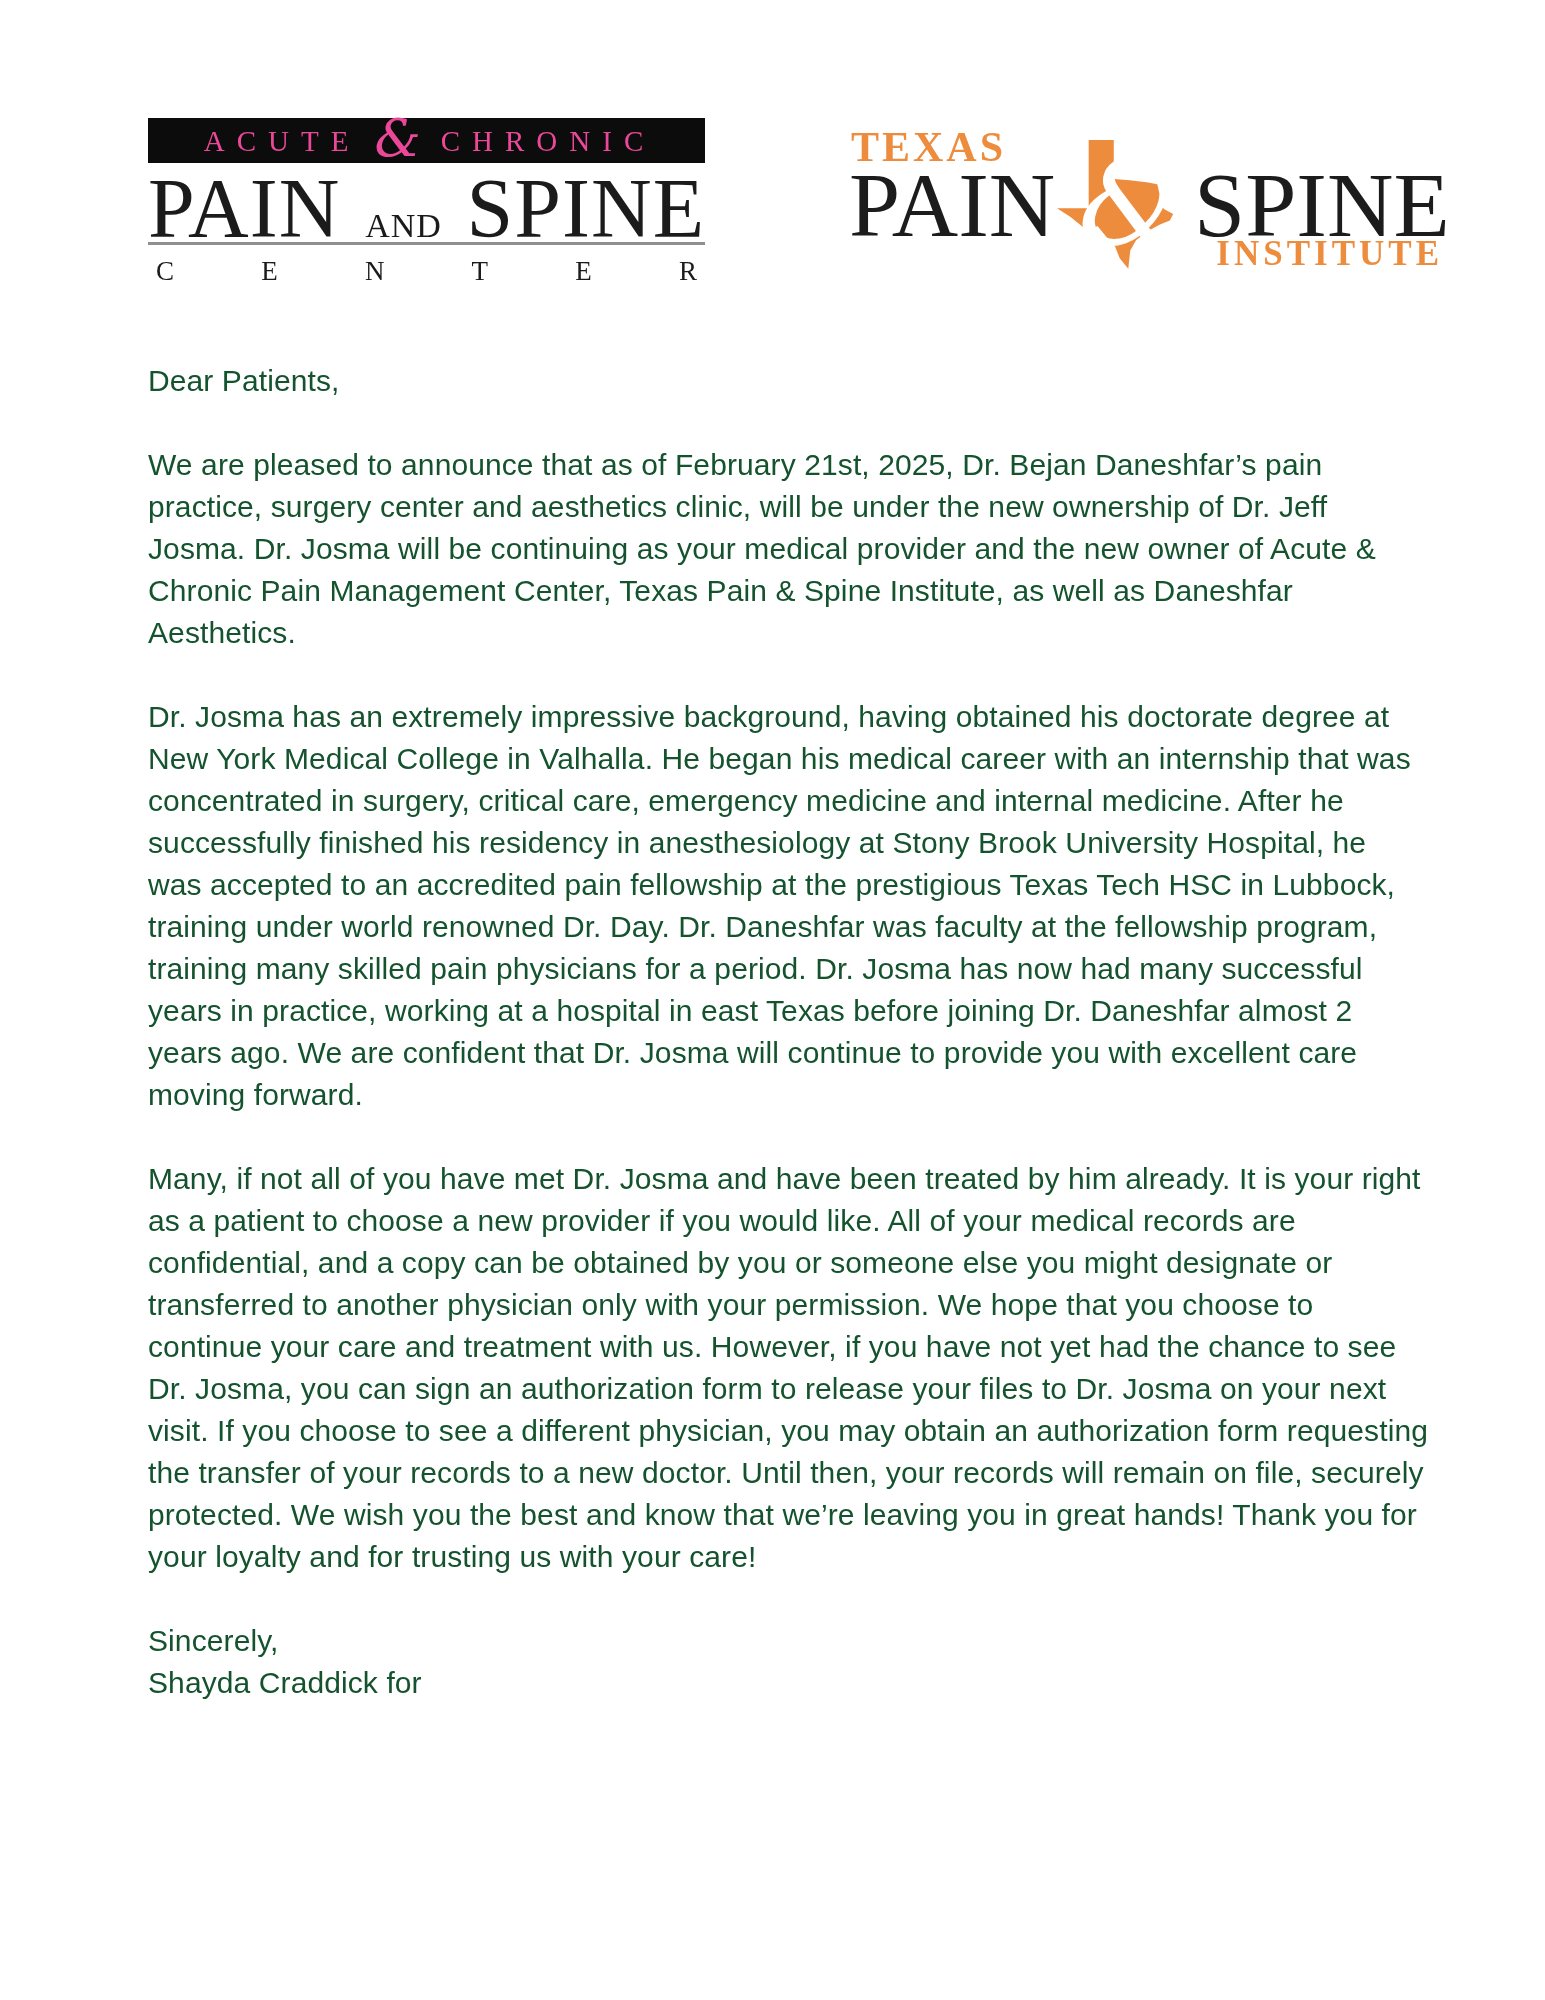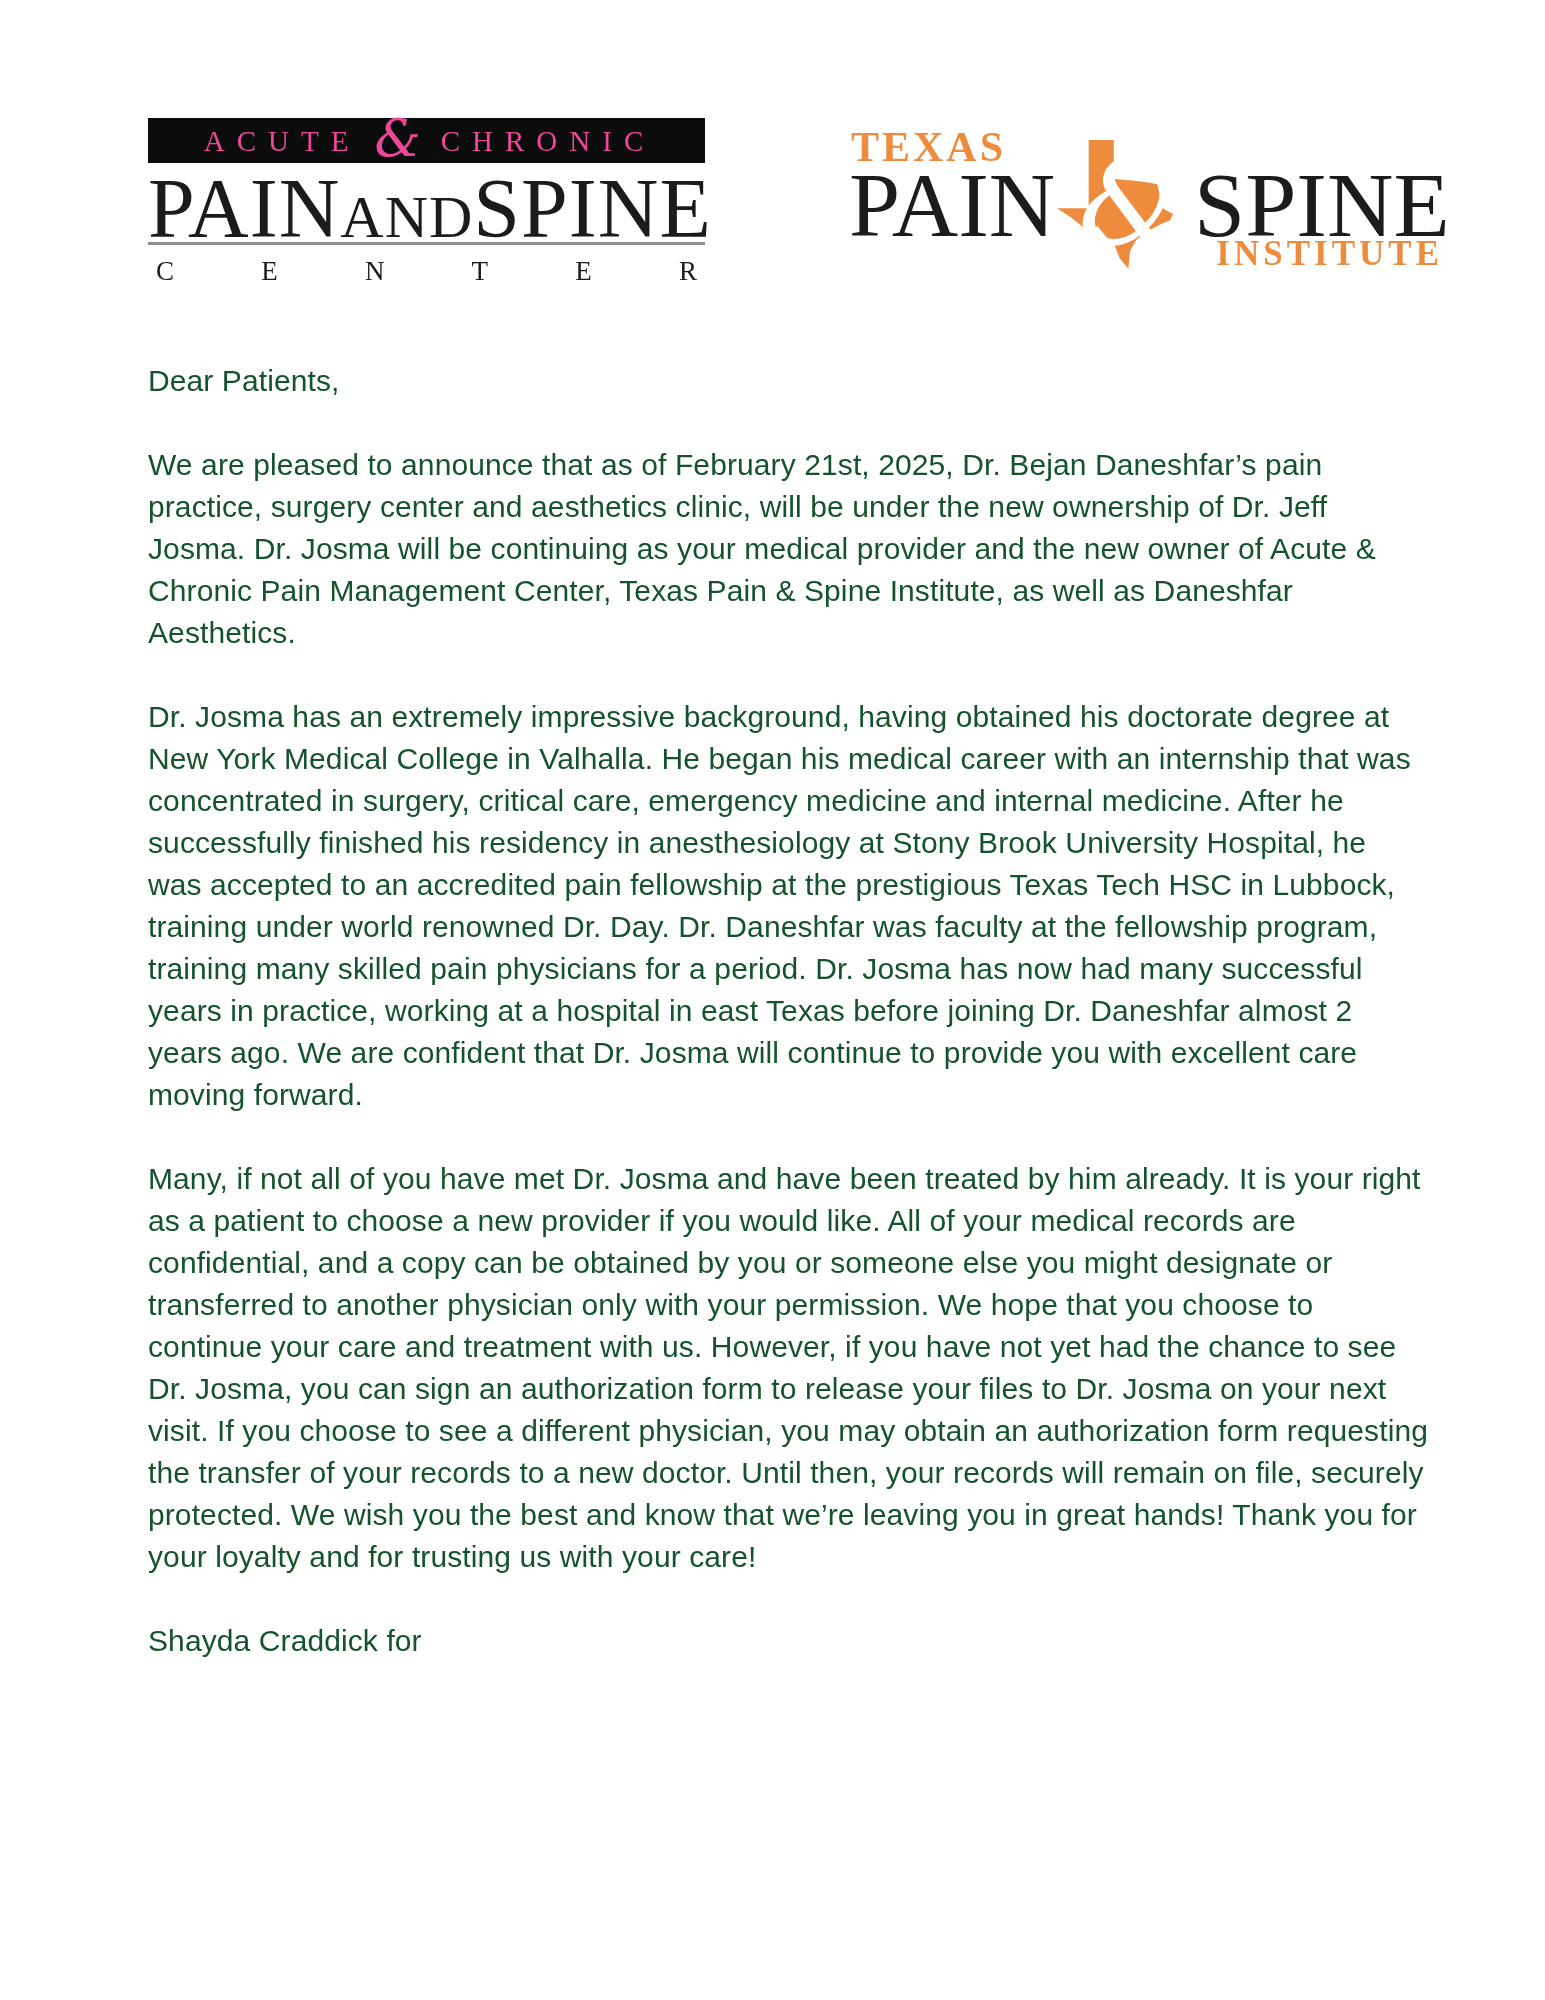--- a/index.html
+++ b/index.html
@@ -38,21 +38,21 @@
     font-size:52px;
     line-height:0.8;
     margin-top:-4px;
   }
   .acp-main {
     display:flex; align-items:baseline; justify-content:space-between;
     margin-top:0px;
     height:76px;
   }
   .acp-pain, .acp-spine { font-size:84px; line-height:92px; letter-spacing:1px; }
-  .acp-and  { font-size:60px; letter-spacing:1px; }
+  .acp-and  { font-size:34px; letter-spacing:1px; }
   .acp-rule { height:3px; background:#8f8f8f; margin-top:3px; }
   .acp-center {
     display:flex; justify-content:space-between;
     padding:0 8px;
     margin-top:11px;
     font-size:27px;
   }
 
   
   .logo-right {
@@ -137,17 +137,18 @@
     </div>
 
   </header>
 
   <main class="letter">
     <p class="salutation">Dear Patients,</p>
     <p>We are pleased to announce that as of February 21st, 2025, Dr. Bejan Daneshfar’s pain practice, surgery center and aesthetics clinic, will be under the new ownership of Dr. Jeff Josma. Dr. Josma will be continuing as your medical provider and the new owner of Acute &amp; Chronic Pain Management Center, Texas Pain &amp; Spine Institute, as well as Daneshfar Aesthetics.</p>
     <p>Dr. Josma has an extremely impressive background, having obtained his doctorate degree at New York Medical College in Valhalla. He began his medical career with an internship that was concentrated in surgery, critical care, emergency medicine and internal medicine. After he successfully finished his residency in anesthesiology at Stony Brook University Hospital, he was accepted to an accredited pain fellowship at the prestigious Texas Tech HSC in Lubbock, training under world renowned Dr. Day. Dr. Daneshfar was faculty at the fellowship program, training many skilled pain physicians for a period. Dr. Josma has now had many successful years in practice, working at a hospital in east Texas before joining Dr. Daneshfar almost 2 years ago. We are confident that Dr. Josma will continue to provide you with excellent care moving forward.</p>
     <p>Many, if not all of you have met Dr. Josma and have been treated by him already. It is your right as a patient to choose a new provider if you would like. All of your medical records are confidential, and a copy can be obtained by you or someone else you might designate or transferred to another physician only with your permission. We hope that you choose to continue your care and treatment with us. However, if you have not yet had the chance to see Dr. Josma, you can sign an authorization form to release your files to Dr. Josma on your next visit. If you choose to see a different physician, you may obtain an authorization form requesting the transfer of your records to a new doctor. Until then, your records will remain on file, securely protected. We wish you the best and know that we’re leaving you in great hands! Thank you for your loyalty and for trusting us with your care!</p>
     <div class="closing">
+      <p>Sincerely,</p>
       <p>Shayda Craddick for</p>
     </div>
   </main>
 
 </div>
 
 </body></html>

